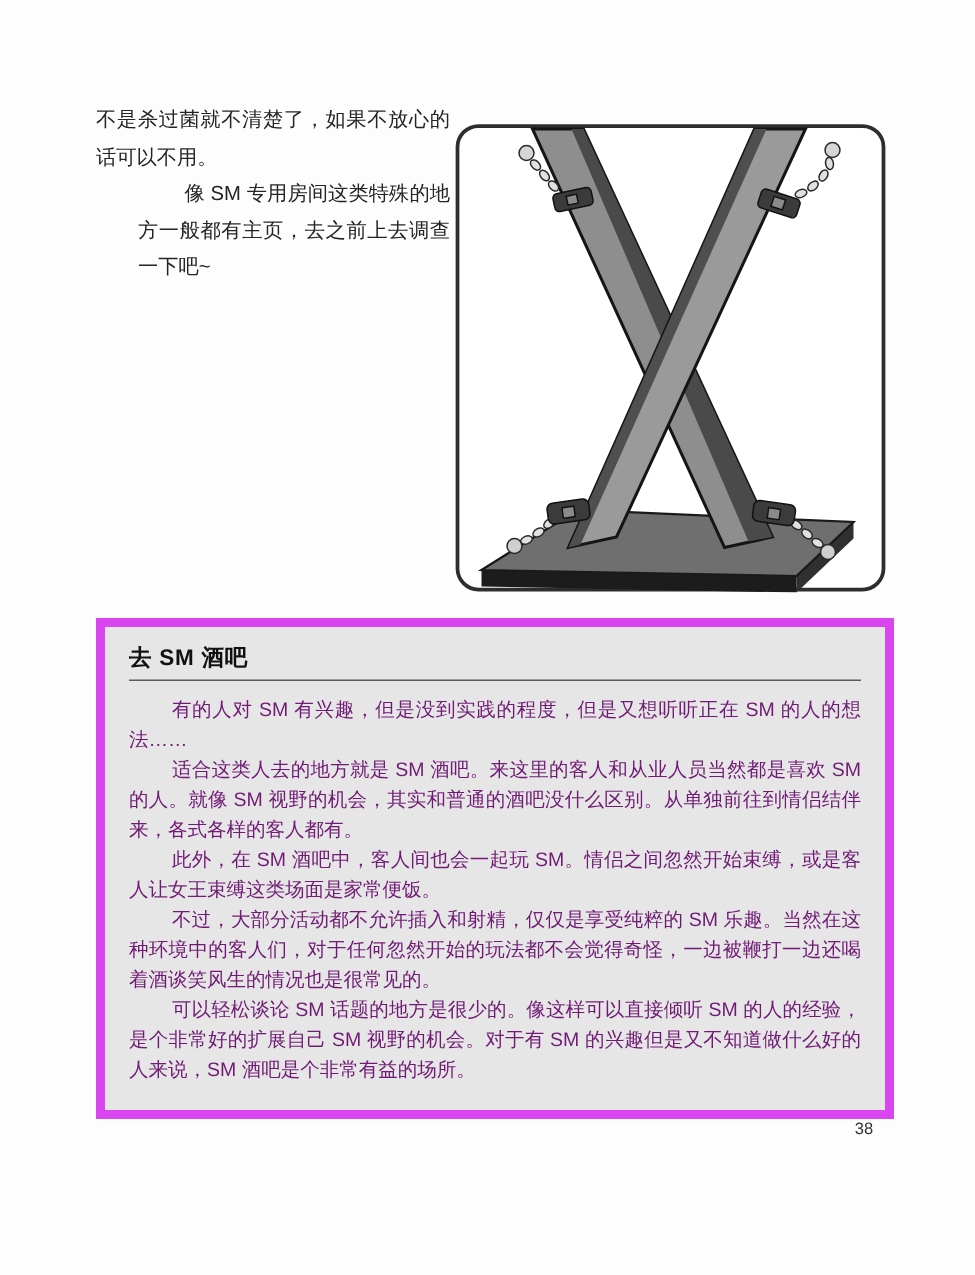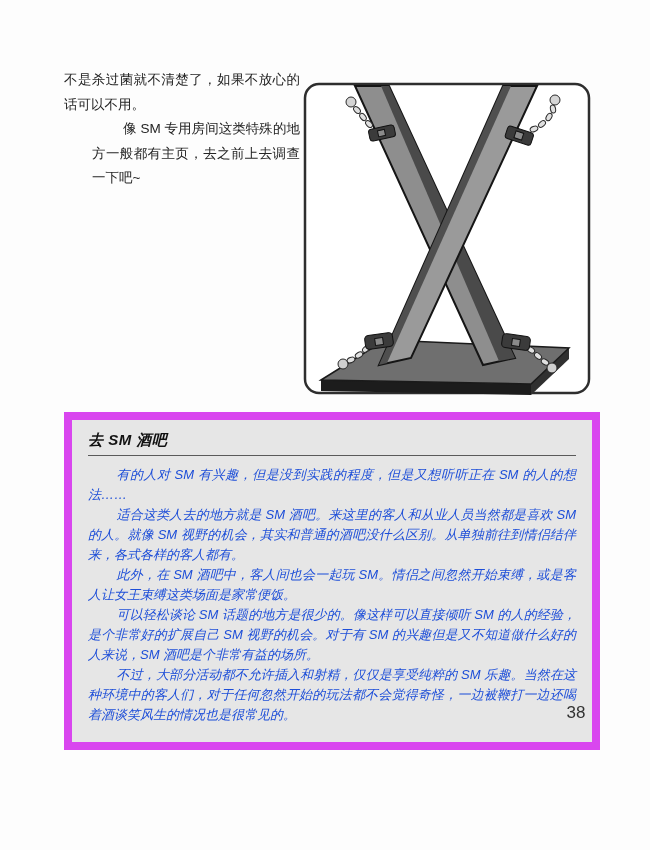--- a/index.html
+++ b/index.html
@@ -31,46 +31,45 @@
     margin: 0;
   }
   .illustration svg { display: block; width: 100%; height: 100%; }
 
   
   .info-box {
     position: absolute;
     left: 64px; top: 412px; width: 488px;
     min-height: 296px;
     background: #e6e6e6;
-    border: 8px solid #d946ef;
+    border: 6px solid #d946ef;
     padding: 11px 16px 15px 16px;
-    font-style: italic;
   }
   .info-box h2 {
     margin: 0 0 5px 0;
     font-size: 15px; font-weight: bold;
     color: #111;
     letter-spacing: 0.5px;
   }
   .info-box hr {
     border: none; border-top: 1.5px solid #5a5a5a;
     margin: 0 0 9px 0;
   }
   .info-box p {
     margin: 0;
     font-size: 13px; line-height: 20px;
     text-indent: 2.2em;
     text-align: justify;
-    color: #1d4ed8;
+    color: #701a75;
   }
 
   .page-number {
     position: absolute;
-    left: 566px; top: 703px; width: 20px;
-    font-size: 17px; color: #333; text-align: center;
+    left: 566px; top: 747px; width: 20px;
+    font-size: 11px; color: #333; text-align: center;
   }
 </style>
 </head>
 <body>
 
 <div class="page">
 
   <div class="intro">
     <p>不是杀过菌就不清楚了，如果不放心的话可以不用。</p>
     <p class="indent">像 SM 专用房间这类特殊的地方一般都有主页，去之前上去调查一下吧~</p>
@@ -131,19 +130,19 @@
       </g>
     </svg>
   </figure>
 
   <section class="info-box">
     <h2>去 SM 酒吧</h2>
     <hr>
     <p>有的人对 SM 有兴趣，但是没到实践的程度，但是又想听听正在 SM 的人的想法……</p>
     <p>适合这类人去的地方就是 SM 酒吧。来这里的客人和从业人员当然都是喜欢 SM 的人。就像 SM 视野的机会，其实和普通的酒吧没什么区别。从单独前往到情侣结伴来，各式各样的客人都有。</p>
     <p>此外，在 SM 酒吧中，客人间也会一起玩 SM。情侣之间忽然开始束缚，或是客人让女王束缚这类场面是家常便饭。</p>
+    <p>不过，大部分活动都不允许插入和射精，仅仅是享受纯粹的 SM 乐趣。当然在这种环境中的客人们，对于任何忽然开始的玩法都不会觉得奇怪，一边被鞭打一边还喝着酒谈笑风生的情况也是很常见的。</p>
     <p>可以轻松谈论 SM 话题的地方是很少的。像这样可以直接倾听 SM 的人的经验，是个非常好的扩展自己 SM 视野的机会。对于有 SM 的兴趣但是又不知道做什么好的人来说，SM 酒吧是个非常有益的场所。</p>
-    <p>不过，大部分活动都不允许插入和射精，仅仅是享受纯粹的 SM 乐趣。当然在这种环境中的客人们，对于任何忽然开始的玩法都不会觉得奇怪，一边被鞭打一边还喝着酒谈笑风生的情况也是很常见的。</p>
   </section>
 
   <div class="page-number">38</div>
 
 </div>
 
 </body></html>

